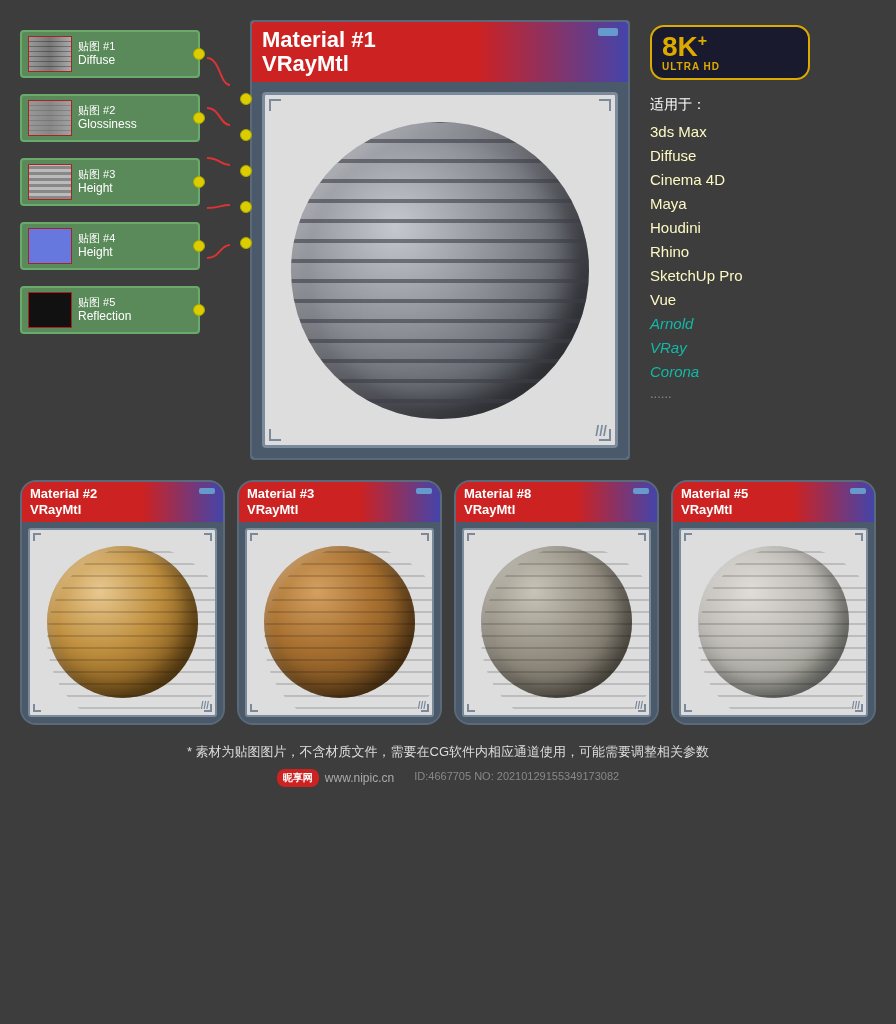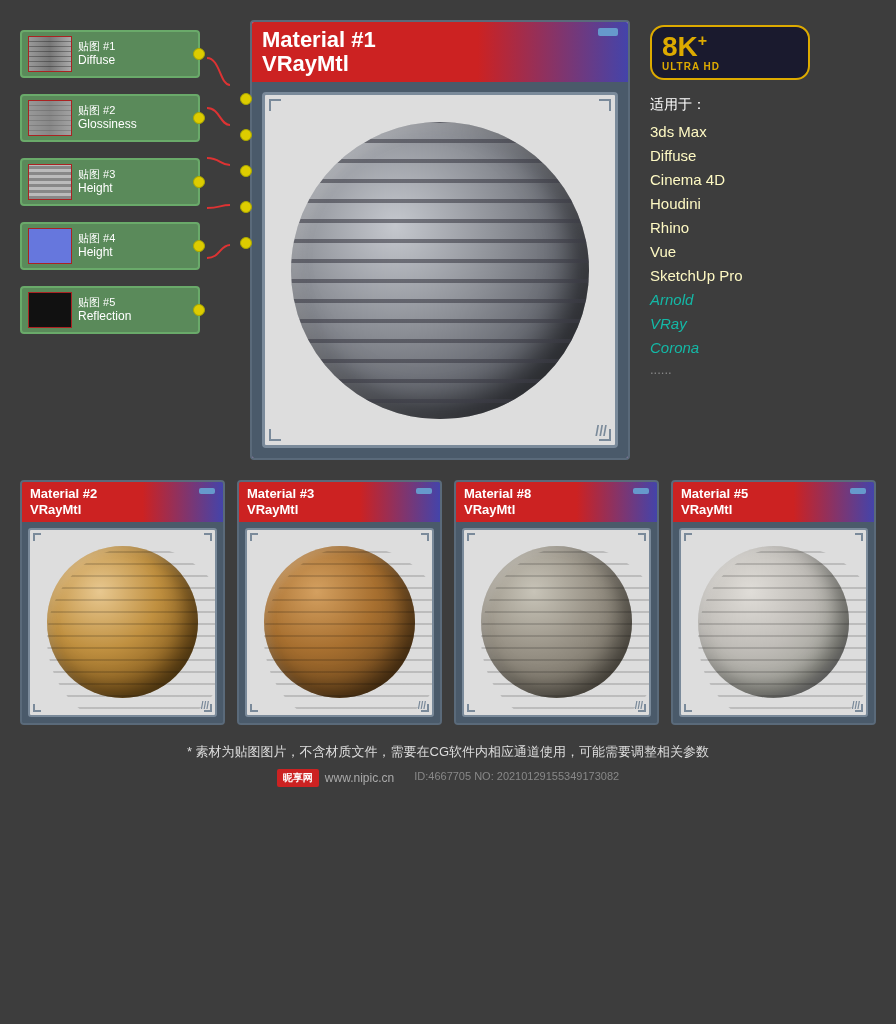--- a/index.html
+++ b/index.html
@@ -301,21 +301,21 @@
     .bottom-section {
       padding: 10px 20px;
       display: flex;
       gap: 12px;
     }
 
     .mini-material {
       flex: 1;
       background: #4a5a6a;
       border: 2px solid #5a6a7a;
-      border-radius: 4px;
+      border-radius: 16px;
       overflow: hidden;
     }
 
     .mini-material-header {
       background: linear-gradient(90deg, #cc2222 0%, #cc2222 60%, #4444aa 100%);
       padding: 4px 8px;
       display: flex;
       justify-content: space-between;
       align-items: flex-start;
     }
@@ -443,21 +443,21 @@
       align-items: center;
       gap: 6px;
     }
 
     .watermark-logo {
       background: #cc2222;
       color: white;
       font-size: 10px;
       font-weight: bold;
       padding: 2px 6px;
-      border-radius: 2px;
+      border-radius: 8px;
     }
 
     .watermark-right {
       color: #aaaaaa;
       font-size: 12px;
     }
 
     .asset-id {
       color: #888;
       font-size: 11px;
@@ -594,24 +594,25 @@
         <div class="k8">8K<sup style="font-size:16px;">+</sup></div>
         <div class="ultrahd">ULTRA HD</div>
       </div>
 
       <div class="compatible-label">适用于：</div>
 
       <ul class="software-list">
         <li class="active">3ds Max</li>
         <li class="active">Diffuse</li>
         <li class="active">Cinema 4D</li>
+        <li class="active">Maya</li>
         <li class="active">Houdini</li>
         <li class="active">Rhino</li>
+        <li class="active">SketchUp Pro</li>
         <li class="active">Vue</li>
-        <li class="active">SketchUp Pro</li>
         <li class="dimmed">Arnold</li>
         <li class="dimmed">VRay</li>
         <li class="dimmed">Corona</li>
         <li class="dots">......</li>
       </ul>
     </div>
 
   </div>
 
   <div class="bottom-section">

